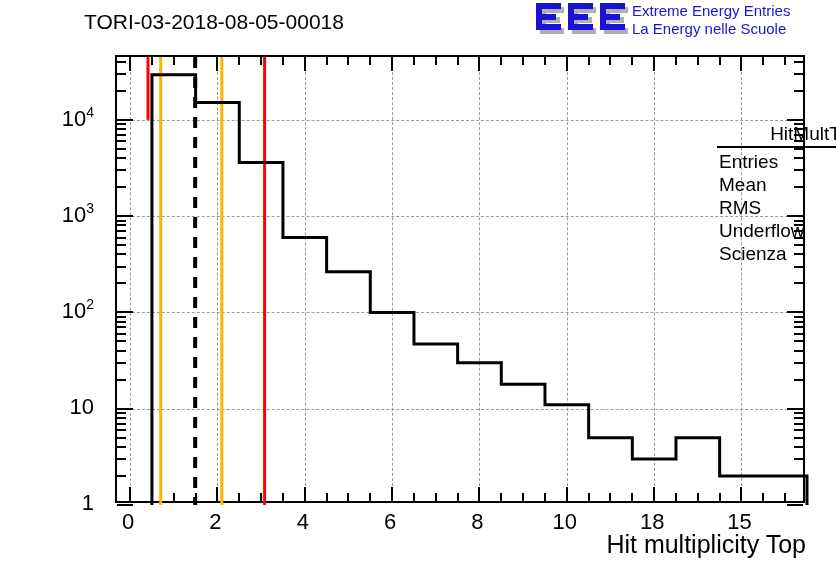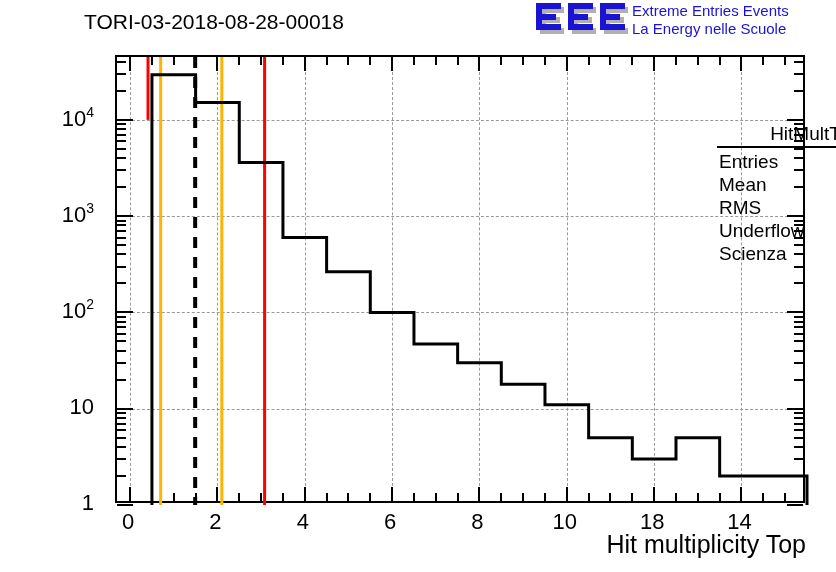--- a/index.html
+++ b/index.html
@@ -68,21 +68,21 @@
   #stats-name{text-align:center;padding-bottom:1px;}
   #stats-rule{height:0;border-top:2px solid #000;margin:0 0 2px 0;}
   .stat-row{display:flex;justify-content:space-between;line-height:23px;padding:0 2px;}
   .stat-row .k{text-align:right;}
 </style>
 </head>
 <body>
 
 <div id="root">
 
-  <div id="plot-title">TORI-03-2018-08-28-00018</div>
+  <div id="plot-title">TORI-03-2018-08-05-00018</div>
 
   <div id="eee-logo">
     <div id="eee-marks">
       <div class="eee-letter" style="left:0px;">
         <span class="sh h1"></span>
           <span class="sh h2"></span>
           <span class="sh h3"></span>
           <span class="sh v"></span>
         <span class="bl h1"></span>
           <span class="bl h2"></span>
@@ -104,21 +104,21 @@
           <span class="sh h2"></span>
           <span class="sh h3"></span>
           <span class="sh v"></span>
         <span class="bl h1"></span>
           <span class="bl h2"></span>
           <span class="bl h3"></span>
           <span class="bl v"></span>
       </div>
     </div>
     <div id="eee-text">
-      <div>Extreme Entries Events</div>
+      <div>Extreme Energy Entries</div>
       <div>La Energy nelle Scuole</div>
     </div>
   </div>
 
   <div id="plot-frame">
     <div id="grid">
         <div class="gl-h" style="top: 351.722px;"></div>
         <div class="gl-h" style="top: 255.445px;"></div>
         <div class="gl-h" style="top: 159.167px;"></div>
         <div class="gl-h" style="top: 62.8897px;"></div>
@@ -310,21 +310,21 @@
   </div>
 
   <div id="axis-labels">
       <div class="xlab" style="left: 128.101px; top: 509px;">0</div>
       <div class="xlab" style="left: 215.443px; top: 509px;">2</div>
       <div class="xlab" style="left: 302.785px; top: 509px;">4</div>
       <div class="xlab" style="left: 390.127px; top: 509px;">6</div>
       <div class="xlab" style="left: 477.468px; top: 509px;">8</div>
       <div class="xlab" style="left: 564.81px; top: 509px;">10</div>
       <div class="xlab" style="left: 652.152px; top: 509px;">18</div>
-      <div class="xlab" style="left: 739.494px; top: 509px;">14</div>
+      <div class="xlab" style="left: 739.494px; top: 509px;">15</div>
       <div class="ylab" style="left: 0px; width: 94px; top: 503px;">1</div>
       <div class="ylab" style="left: 0px; width: 94px; top: 406.722px;">10</div>
       <div class="ylab" style="left: 0px; width: 94px; top: 310.445px;">10<sup>2</sup></div>
       <div class="ylab" style="left: 0px; width: 94px; top: 214.167px;">10<sup>3</sup></div>
       <div class="ylab" style="left: 0px; width: 94px; top: 117.89px;">10<sup>4</sup></div>
     </div>
 
   <div id="x-axis-title">Hit multiplicity Top</div>
 </div>
 

